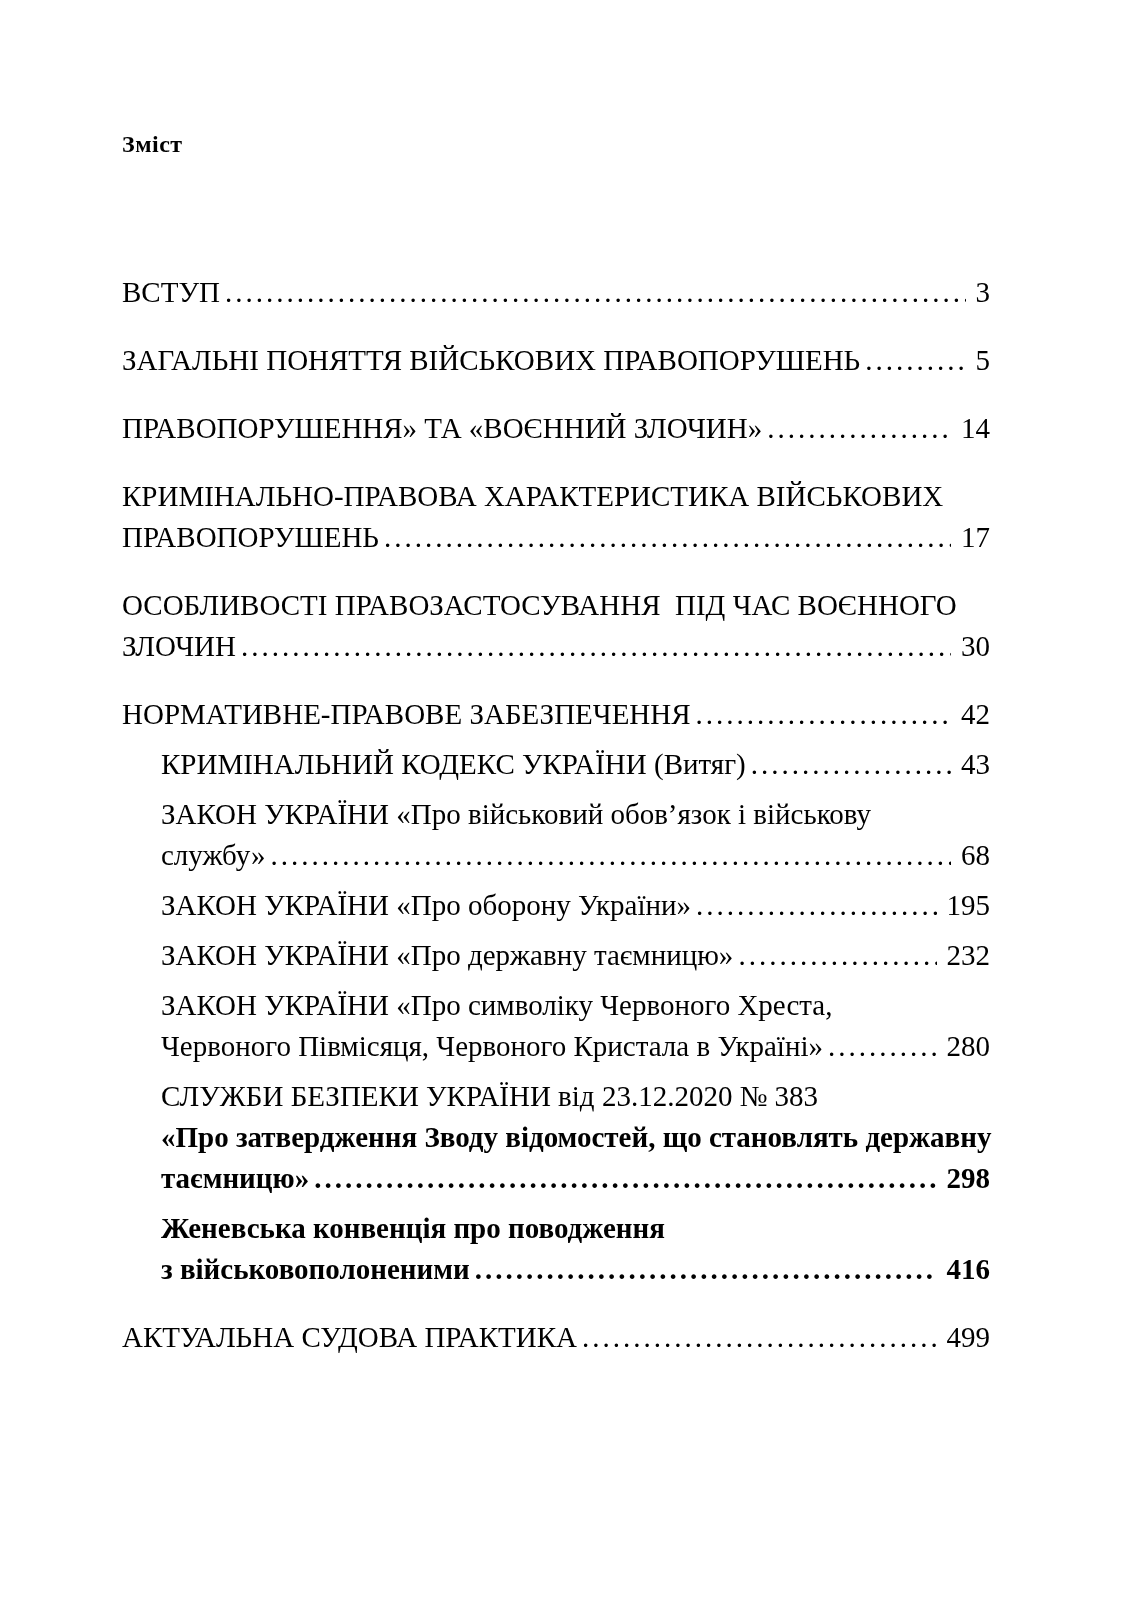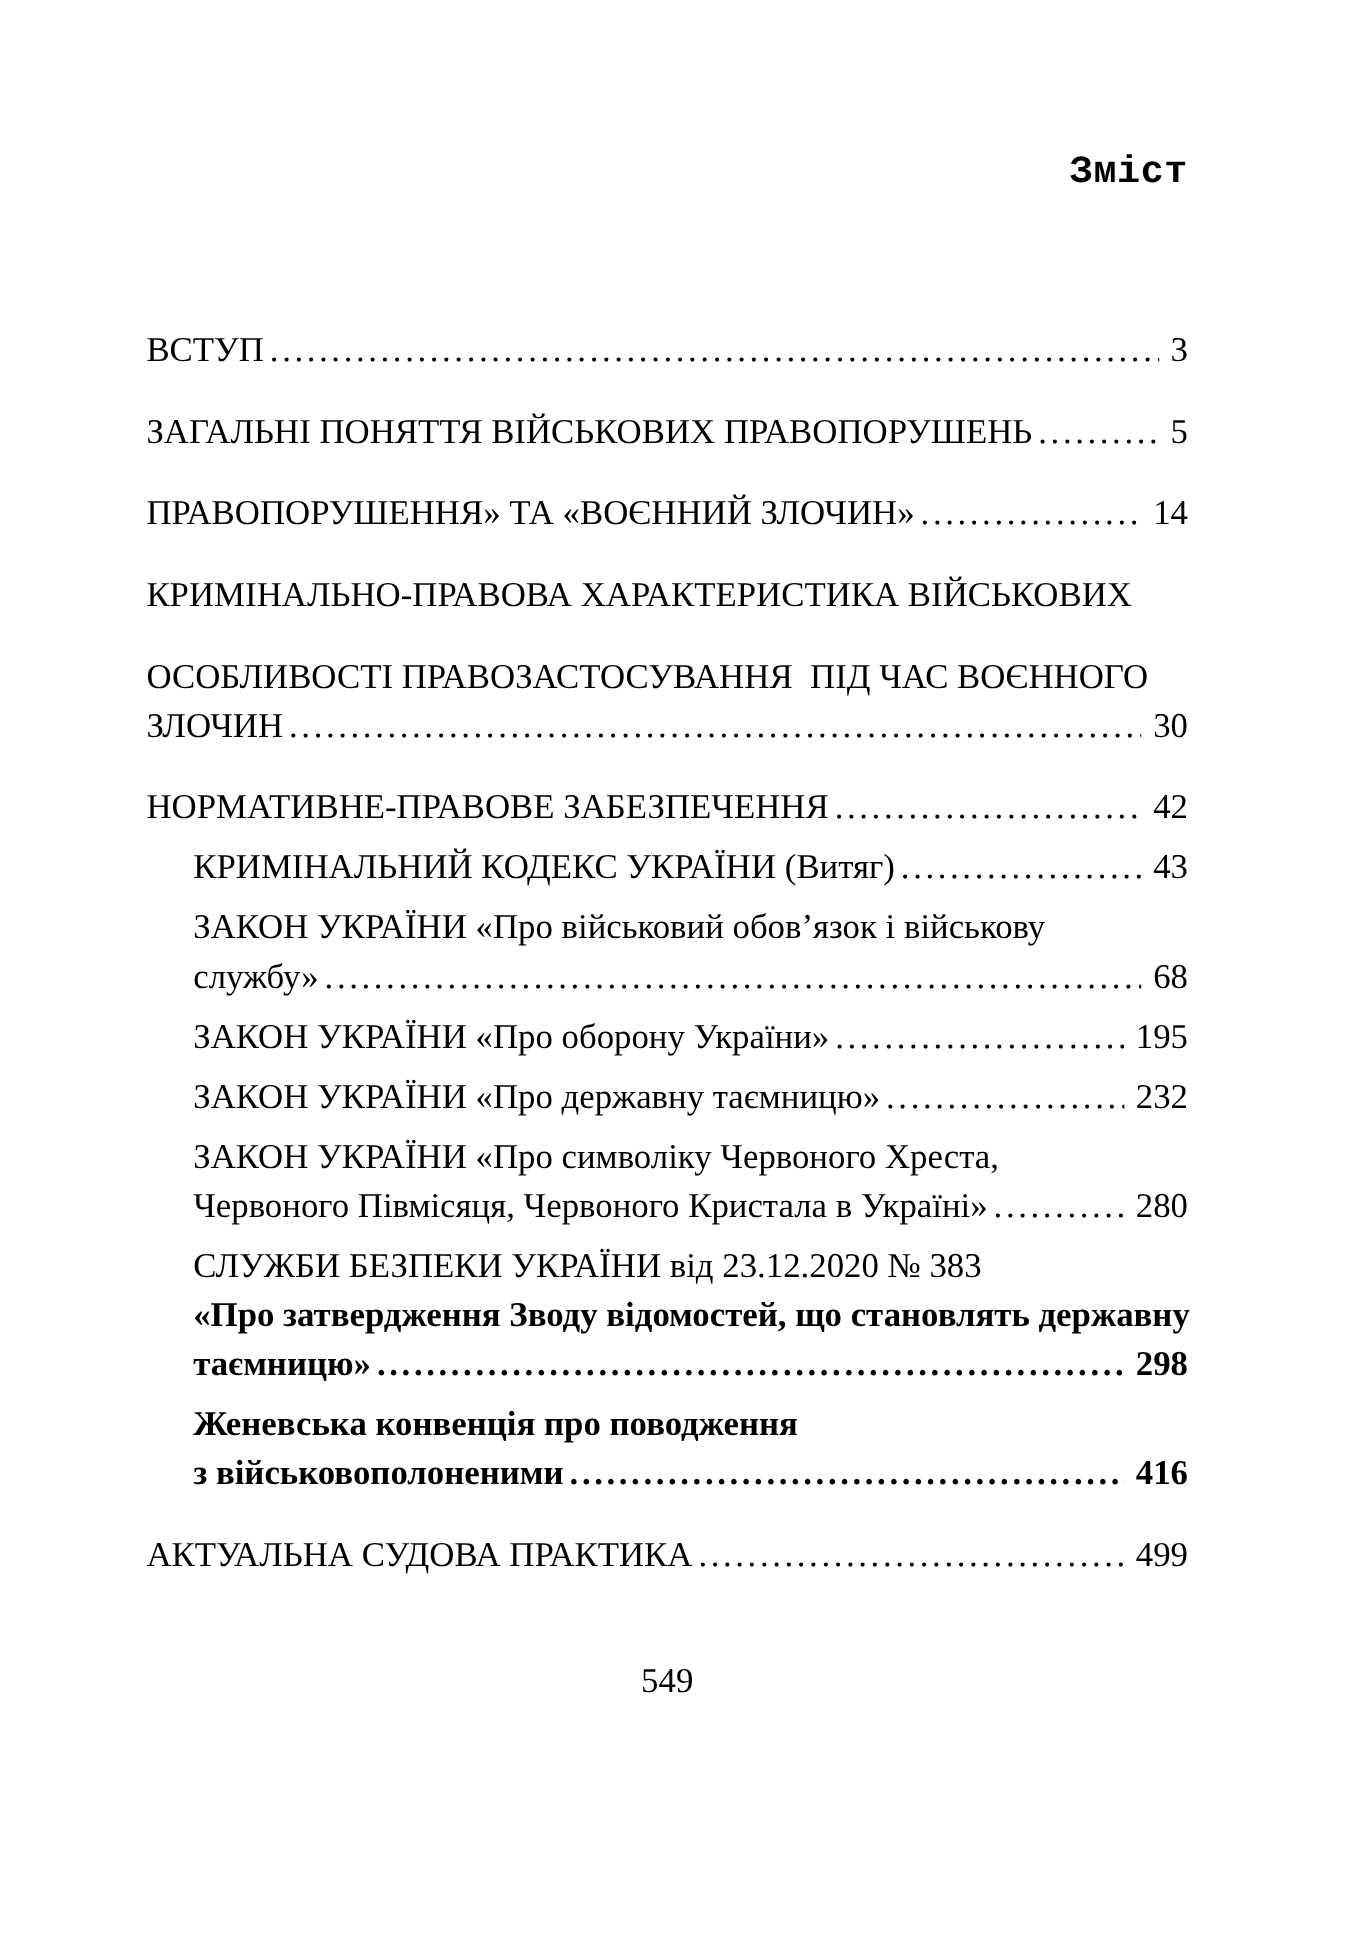--- a/index.html
+++ b/index.html
@@ -11,25 +11,25 @@
     font-family: "Liberation Serif", serif;
     overflow: hidden;
   }
   .page {
     box-sizing: border-box;
     width: 1142px;
     height: 1615px;
     padding: 120px 152px 0 122px;
   }
   .doc-title {
-    font-family: Liberation Mono, monospace;
+    font-family: Liberation Serif, serif;
     font-weight: bold;
-    font-size: 32px;
+    font-size: 24px;
     line-height: 48px;
-    text-align: right;
+    text-align: left;
     margin: 0 0 104px 0;
     letter-spacing: 0.5px;
   }
   .toc { }
   .entry { }
   .entry.level0 { margin-top: 27px; }
   .entry.level1 { margin-top: 9px; padding-left: 39px; text-align: right; }
   .entry:first-child { margin-top: 16px; }
   .line {
     display: flex;
@@ -69,20 +69,21 @@
         <div class="line"><span class="line-text">ВСТУП</span><span class="dots"></span><span class="page-num">3</span></div>
       </div>
       <div class="entry level0">
         <div class="line"><span class="line-text">ЗАГАЛЬНІ ПОНЯТТЯ ВІЙСЬКОВИХ ПРАВОПОРУШЕНЬ</span><span class="dots"></span><span class="page-num">5</span></div>
       </div>
       <div class="entry level0">
         <div class="line"><span class="line-text">ПРАВОПОРУШЕННЯ» ТА «ВОЄННИЙ ЗЛОЧИН»</span><span class="dots"></span><span class="page-num">14</span></div>
       </div>
       <div class="entry level0">
         <div class="line"><span class="line-text">КРИМІНАЛЬНО-ПРАВОВА ХАРАКТЕРИСТИКА ВІЙСЬКОВИХ</span></div>
+        <div class="line"><span class="line-text">ПРАВОПОРУШЕНЬ</span><span class="dots"></span><span class="page-num">17</span></div>
       </div>
       <div class="entry level0">
         <div class="line"><span class="line-text">ОСОБЛИВОСТІ ПРАВОЗАСТОСУВАННЯ  ПІД ЧАС ВОЄННОГО</span></div>
         <div class="line"><span class="line-text">ЗЛОЧИН</span><span class="dots"></span><span class="page-num">30</span></div>
       </div>
       <div class="entry level0">
         <div class="line"><span class="line-text">НОРМАТИВНЕ-ПРАВОВЕ ЗАБЕЗПЕЧЕННЯ</span><span class="dots"></span><span class="page-num">42</span></div>
       </div>
       <div class="entry level1">
         <div class="line"><span class="line-text">КРИМІНАЛЬНИЙ КОДЕКС УКРАЇНИ (Витяг)</span><span class="dots"></span><span class="page-num">43</span></div>
@@ -108,14 +109,13 @@
       </div>
       <div class="entry level1">
         <div class="line bold"><span class="line-text">Женевська конвенція про поводження</span></div>
         <div class="line bold"><span class="line-text">з військовополоненими</span><span class="dots"></span><span class="page-num">416</span></div>
       </div>
       <div class="entry level0">
         <div class="line"><span class="line-text">АКТУАЛЬНА СУДОВА ПРАКТИКА</span><span class="dots"></span><span class="page-num">499</span></div>
       </div>
     </div>
 
-  <div class="footer-page-number">549</div>
 </div>
 
 </body></html>

